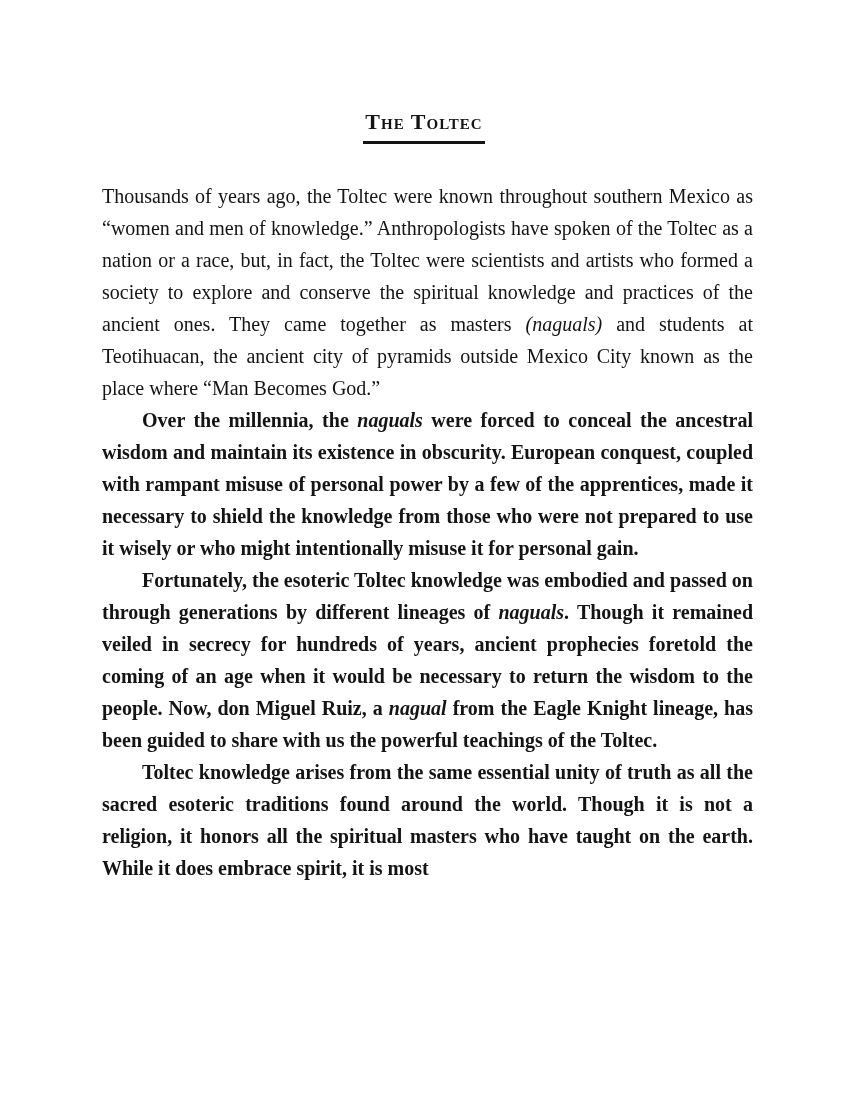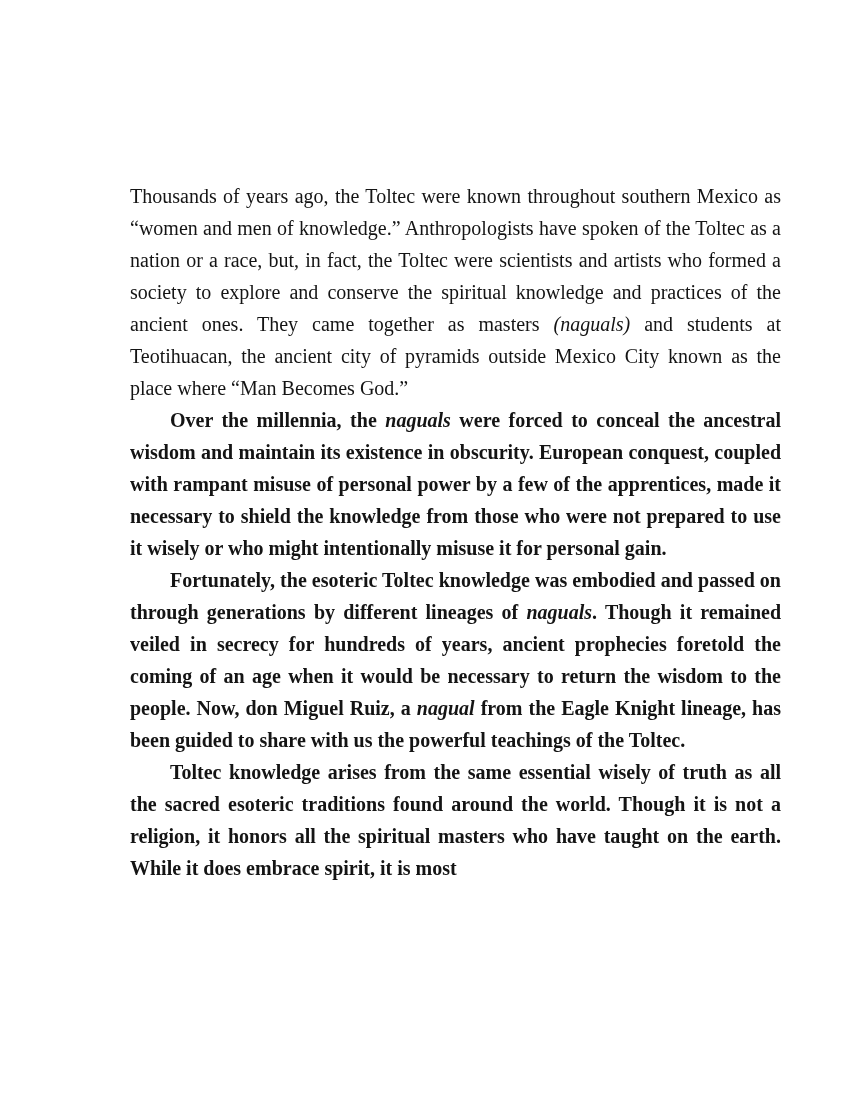--- a/index.html
+++ b/index.html
@@ -33,40 +33,42 @@
     color: #141414;
     border-bottom: 3px solid #141414;
     padding: 0 2px 7px 2px;
     line-height: 1.1;
   }
   .body-text {
     position: absolute;
     top: 180px;
     left: 102px;
     width: 651px;
-    margin-left: 28px;
   }
   .body-text p {
     margin: 0;
     font-size: 20px;
     line-height: 32px;
     text-align: justify;
     color: #141414;
   }
   .body-text p.indent {
     text-indent: 40px;
     font-weight: bold;
   }
   .body-text i {
     font-style: italic;
   }
 </style>
 </head>
 <body>
 
 <div class="page">
+  <div class="title-wrap">
+    <h1 class="chapter-title">The Toltec</h1>
+  </div>
   <div class="body-text">
       <p>Thousands of years ago, the Toltec were known throughout southern Mexico as “women and men of knowledge.” Anthropologists have spoken of the Toltec as a nation or a race, but, in fact, the Toltec were scientists and artists who formed a society to explore and conserve the spiritual knowledge and practices of the ancient ones. They came together as masters <i>(naguals)</i> and students at Teotihuacan, the ancient city of pyramids outside Mexico City known as the place where “Man Becomes God.”</p>
       <p class="indent">Over the millennia, the <i>naguals</i> were forced to conceal the ancestral wisdom and maintain its existence in obscurity. European conquest, coupled with rampant misuse of personal power by a few of the apprentices, made it necessary to shield the knowledge from those who were not prepared to use it wisely or who might intentionally misuse it for personal gain.</p>
       <p class="indent">Fortunately, the esoteric Toltec knowledge was embodied and passed on through generations by different lineages of <i>naguals</i>. Though it remained veiled in secrecy for hundreds of years, ancient prophecies foretold the coming of an age when it would be necessary to return the wisdom to the people. Now, don Miguel Ruiz, a <i>nagual</i> from the Eagle Knight lineage, has been guided to share with us the powerful teachings of the Toltec.</p>
-      <p class="indent">Toltec knowledge arises from the same essential wisely of truth as all the sacred esoteric traditions found around the world. Though it is not a religion, it honors all the spiritual masters who have taught on the earth. While it does embrace spirit, it is most</p>
+      <p class="indent">Toltec knowledge arises from the same essential unity of truth as all the sacred esoteric traditions found around the world. Though it is not a religion, it honors all the spiritual masters who have taught on the earth. While it does embrace spirit, it is most</p>
     </div>
 </div>
 
 </body></html>

